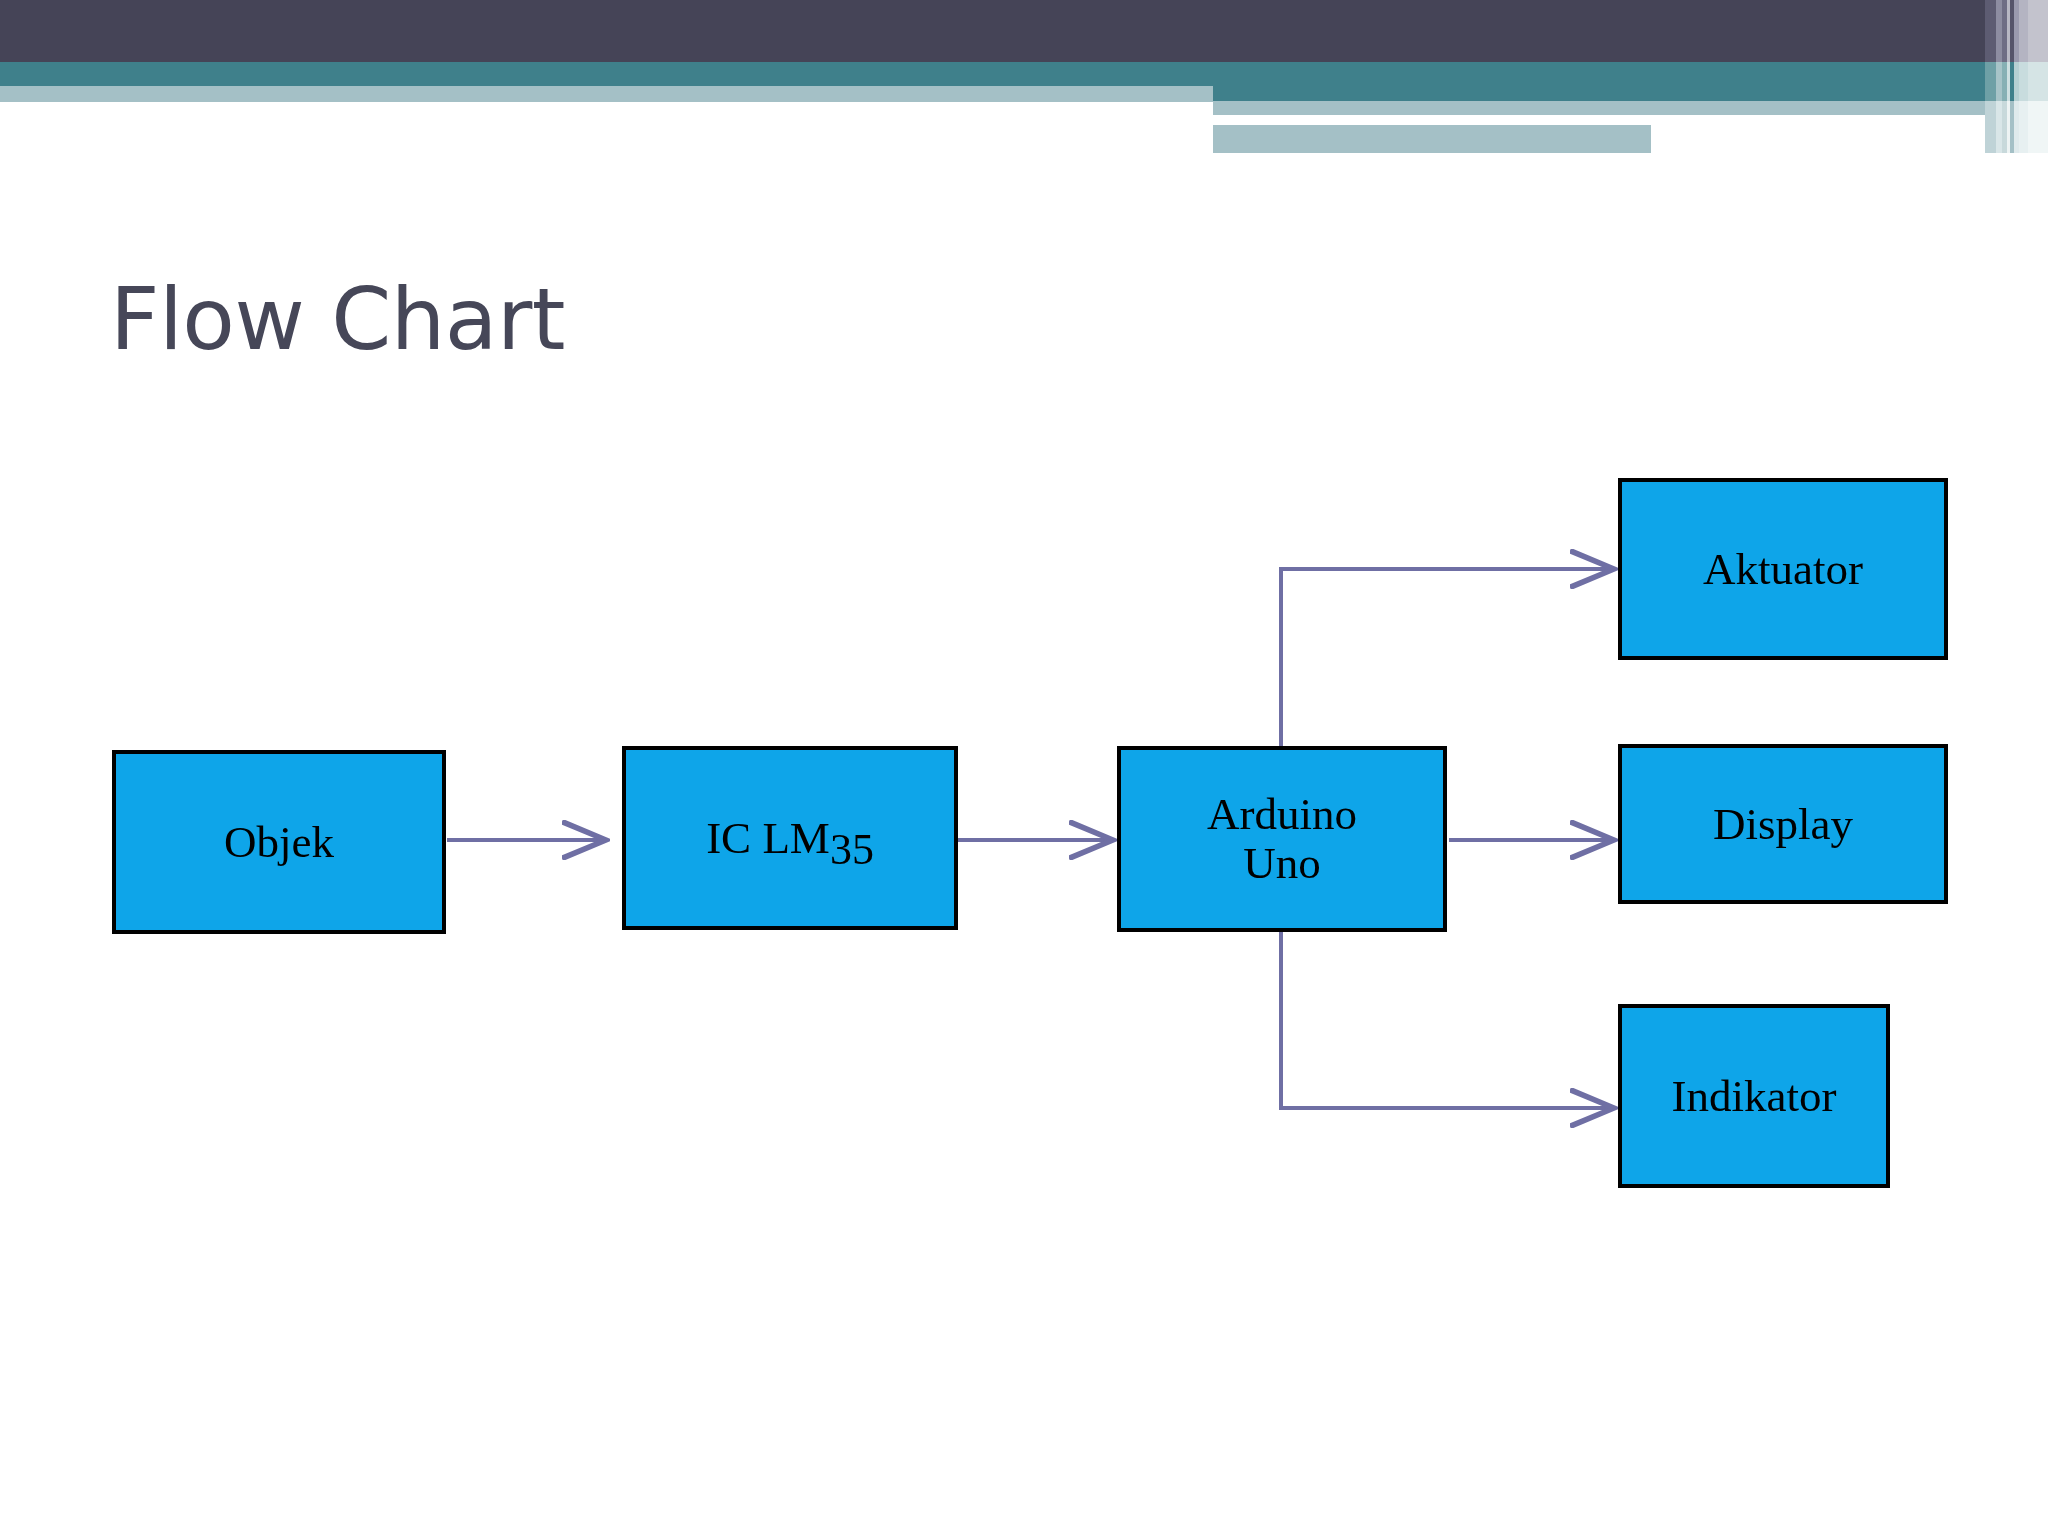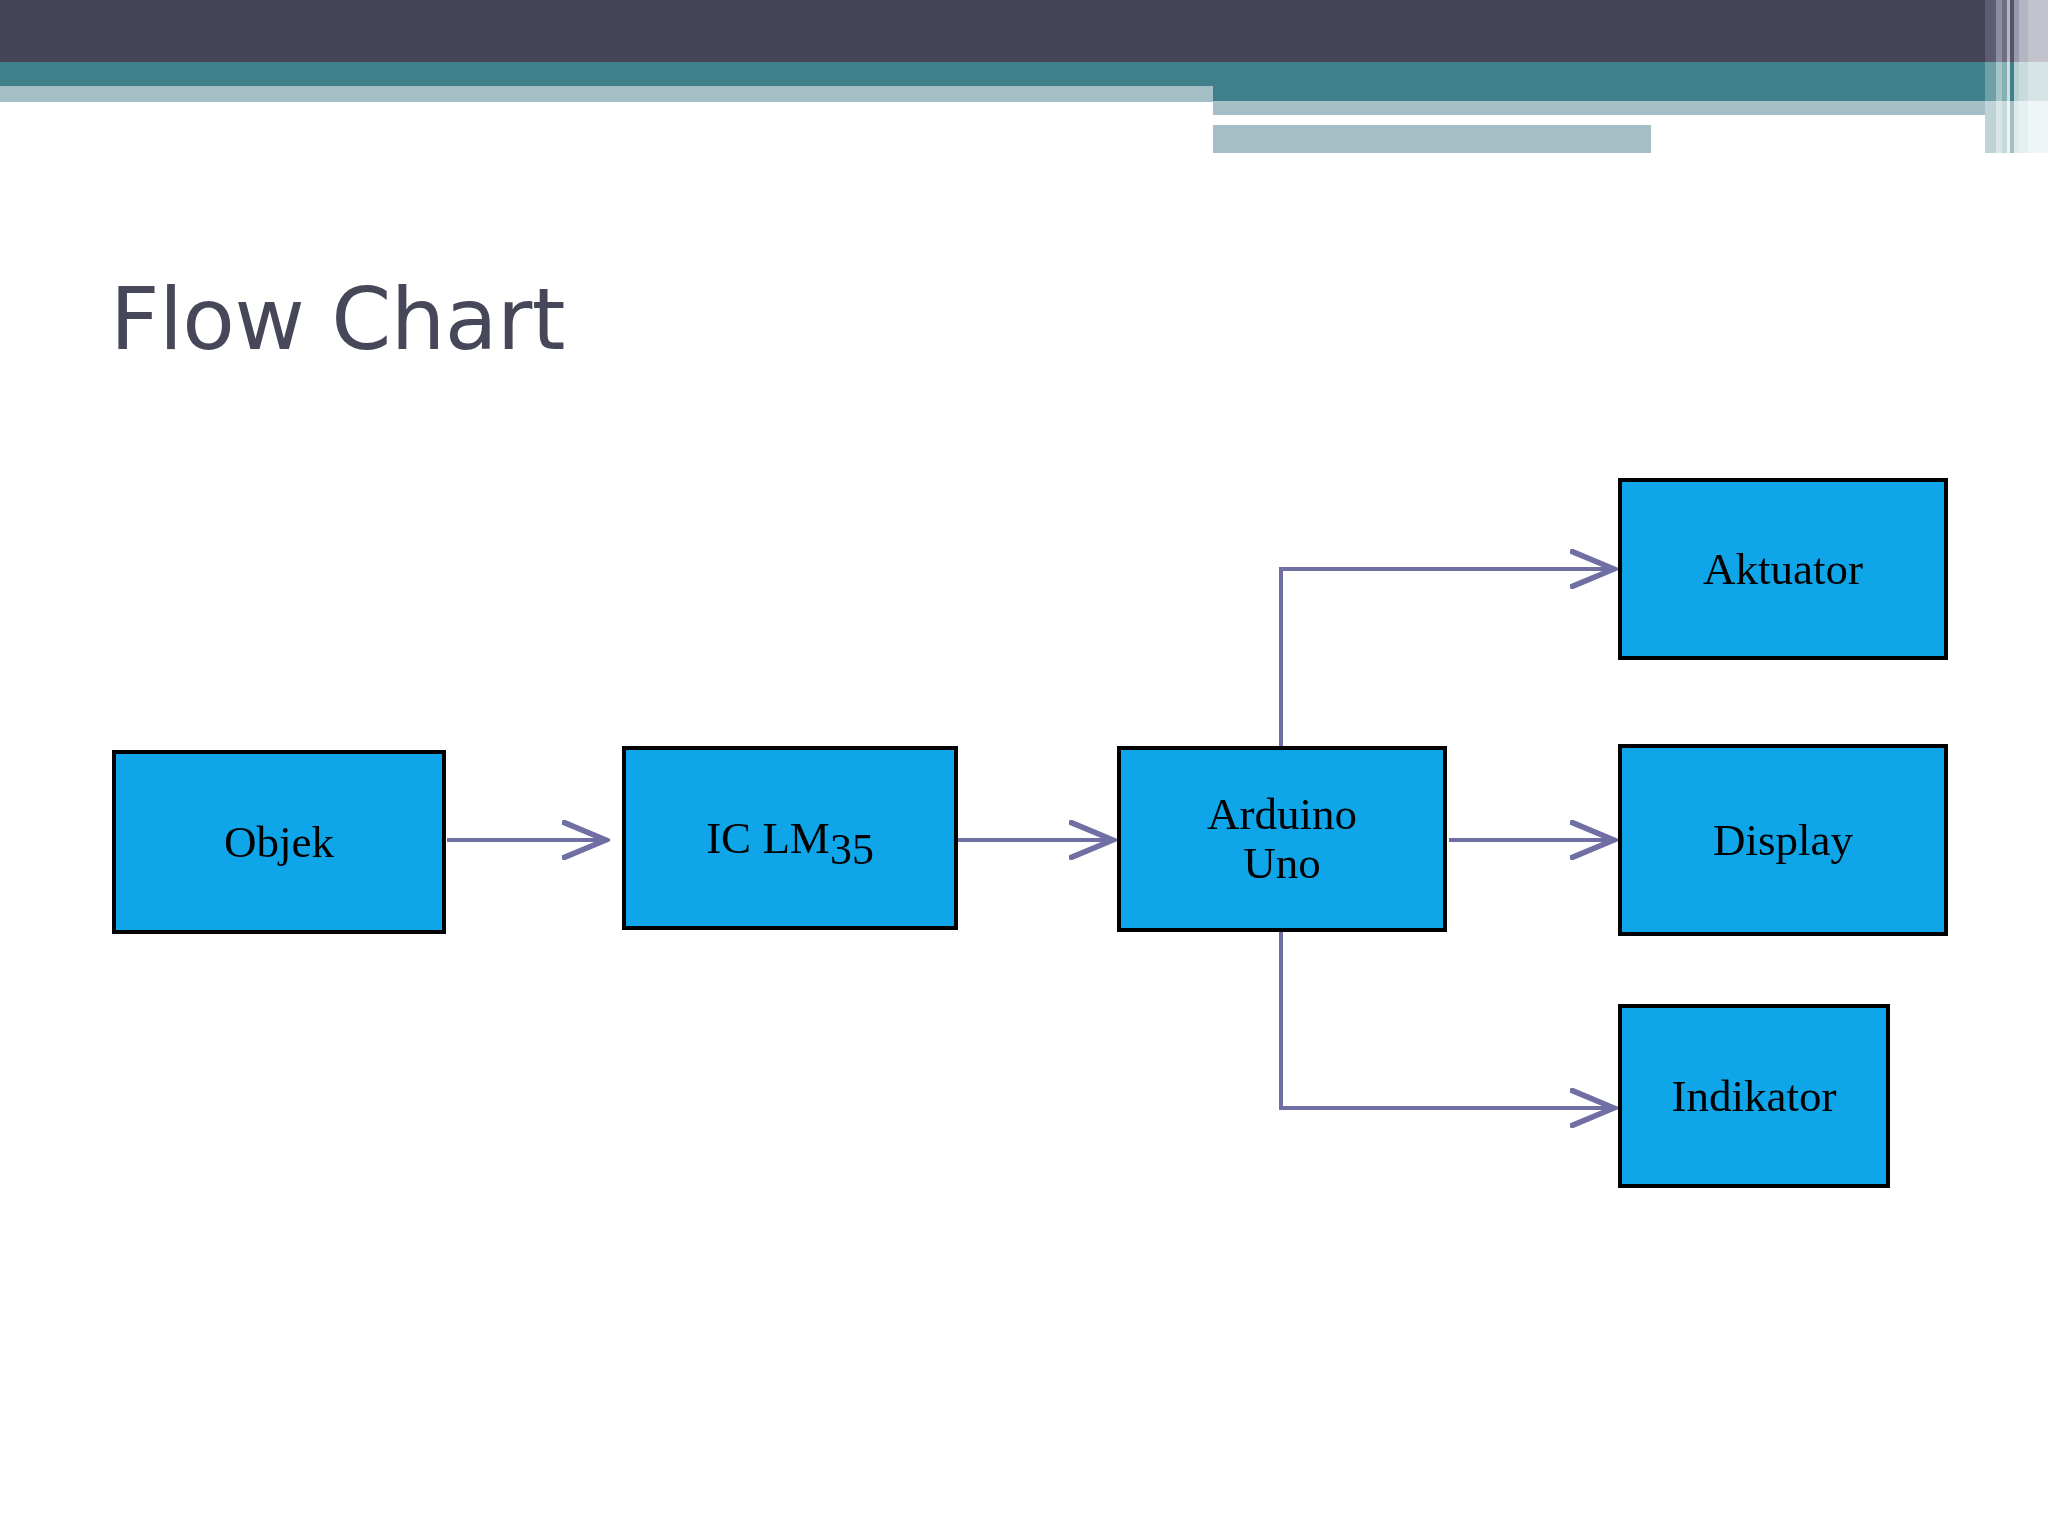--- a/index.html
+++ b/index.html
@@ -98,21 +98,21 @@
     font-size: 44px;
     vertical-align: baseline;
     position: relative;
     top: 12px;
   }
 
   #node-objek      { left: 112px;  top: 750px;  width: 334px; height: 184px; }
   #node-ic-lm35    { left: 610px;  top: 746px;  width: 336px; height: 184px; margin-left: 12px; }
   #node-arduino    { left: 1117px; top: 746px;  width: 330px; height: 186px; justify-content: center; }
   #node-aktuator   { left: 1618px; top: 478px;  width: 330px; height: 182px; }
-  #node-display    { left: 1618px; top: 744px;  width: 330px; height: 192px; }
+  #node-display    { left: 1618px; top: 744px;  width: 330px; height: 160px; }
   #node-indikator  { left: 1618px; top: 1004px; width: 272px; height: 184px; }
 </style>
 </head>
 <body>
 
 <div id="slide">
 
   <div class="band" id="band-dark"></div>
   <div class="band" id="band-teal-right"></div>
   <div class="band" id="band-teal-left"></div>

